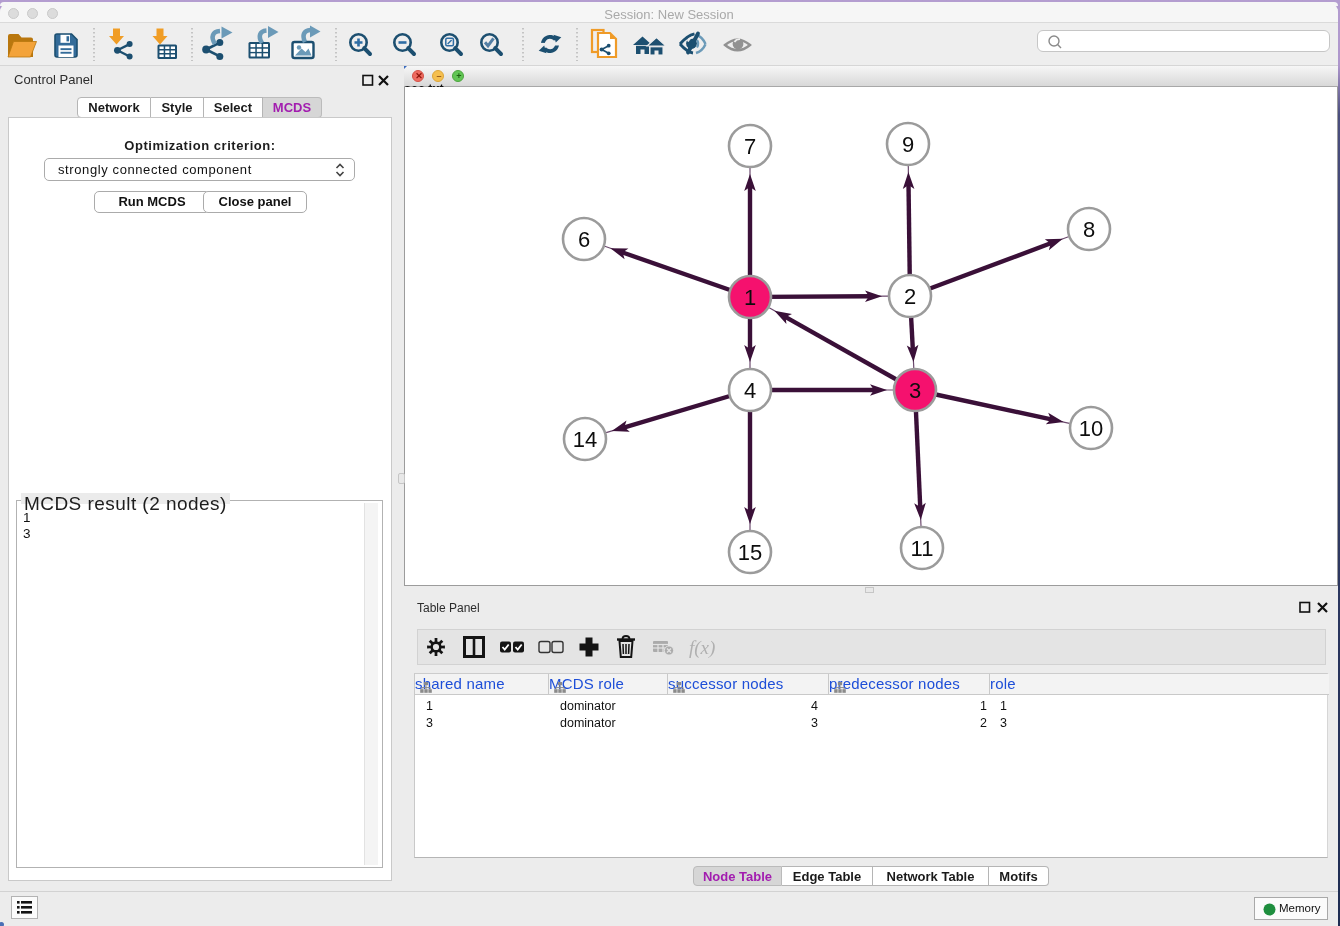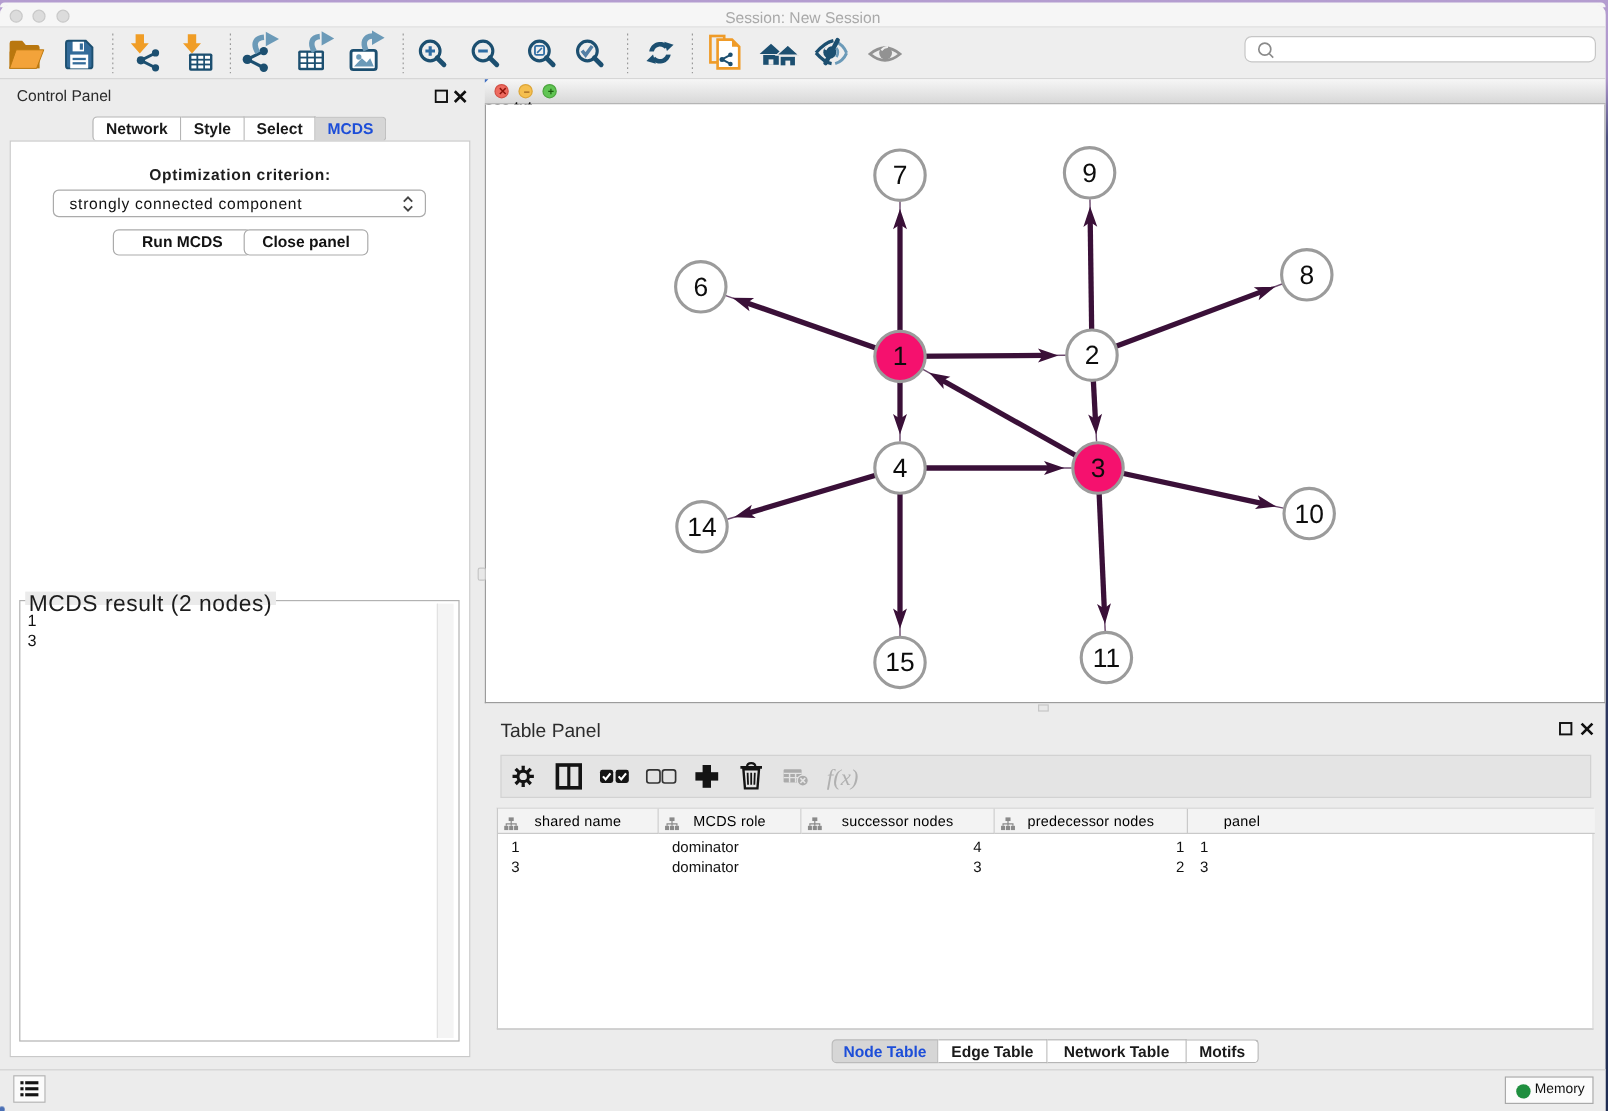--- a/index.html
+++ b/index.html
@@ -9,37 +9,37 @@
 #titlebar{position:absolute;left:0;top:0;width:1338px;height:19px;background:#f6f6f6;border-bottom:1px solid #dadada}
 .tl{position:absolute;top:3.5px;width:11px;height:11px;border-radius:50%;background:#dcdcdc;border:1px solid #c9c9c9}
 #title{position:absolute;top:2.5px;left:0;width:100%;text-align:center;font-size:13px;color:#a9a9a9}
 #toolbar{position:absolute;left:0;top:19px;width:1338px;height:43px;background:#eeeeee;border-bottom:1px solid #d6d6d6}
 #searchbox{position:absolute;left:1037px;top:7px;width:293px;height:22px;background:#fff;border:1px solid #c6c6c6;border-radius:6px}
 #cp-title{position:absolute;left:14px;top:68px;font-size:13px;color:#2c2c2c}
 .tabs{position:absolute;display:flex;height:21px;font-size:13px}
 .tab{border:1px solid #b5b5b5;border-left:none;background:#fff;color:#1a1a1a;display:flex;align-items:center;justify-content:center;font-weight:bold}
 .tab.first{border-left:1px solid #b5b5b5;border-radius:4px 0 0 4px}
 .tab.last{border-radius:0 4px 4px 0}
-.tab.sel{background:#d6d6d6;color:#1d4ed8;border-color:#bbb}
+.tab.sel{background:#d6d6d6;color:#a21caf;border-color:#bbb}
 #cp-panel{position:absolute;left:8px;top:113px;width:384px;height:764px;background:#ffffff;border:1px solid #c9c9c9}
 #optlabel{position:absolute;left:0;top:20px;width:100%;text-align:center;font-size:13px;color:#1d1d1d;letter-spacing:0.55px;font-weight:bold}
 #dropdown{position:absolute;left:35px;top:40px;width:311px;height:23px;background:#fff;border:1px solid #ababab;border-radius:5px;font-size:13px;color:#111;line-height:21px;padding-left:13px;letter-spacing:0.6px}
 .btn{position:absolute;height:22px;background:#fff;border:1px solid #ababab;border-radius:5px;font-size:13px;font-weight:bold;color:#111;text-align:center;line-height:20px}
 #mcdsbox{position:absolute;left:7px;top:382px;width:367px;height:368px;background:#fff;border:1px solid #b2b2b2}
 #mcdslegend{position:absolute;top:-8px;left:4px;font-size:19px;color:#1d1d1d;padding:0 3px;background:linear-gradient(#ebebeb 50%,#fff 50%);letter-spacing:0.45px}
 #netwin{position:absolute;left:404px;top:62px;width:934px;height:524px}
 #nethead{position:absolute;left:0;top:0;width:934px;height:21px;background:linear-gradient(#f6f6f6,#d8d8d8);border-bottom:1px solid #a8a8a8}
 #nettitle{position:absolute;left:0;top:16px;width:100%;text-align:left;font-size:12.5px;font-weight:bold;color:#111}
 .mtl{position:absolute;top:4px;width:12px;height:12px;border-radius:50%}
 .mtl span{position:absolute;left:0;top:-1.5px;width:12px;text-align:center;font-size:9px;font-weight:bold;line-height:12px}
 #netcanvas{position:absolute;left:0;top:21px;width:934px;height:499px;background:#fff;border:1px solid #9c9c9c;border-top:none}
-#tp-title{position:absolute;left:417px;top:597px;font-size:16px;color:#2c2c2c}
+#tp-title{position:absolute;left:417px;top:597px;font-size:12px;color:#2c2c2c}
 #tp-toolbar{position:absolute;left:417px;top:625px;width:909px;height:36px;background:#e4e4e4;border:1px solid #d2d2d2}
 #tp-table{position:absolute;left:414px;top:669px;width:914px;height:185px;background:#fff;border-top:1px solid #ccc;border-bottom:1px solid #b5b5b5;border-left:1px solid #c9c9c9;border-right:1px solid #d6d6d6}
-.hcell{position:absolute;top:0;height:21px;background:#f3f3f3;border-right:1px solid #c9c9c9;border-bottom:1px solid #c9c9c9;font-size:12px;color:#000000;text-align:center;line-height:20px;letter-spacing:0.2px}
+.hcell{position:absolute;top:0;height:21px;background:#f3f3f3;border-right:1px solid #c9c9c9;border-bottom:1px solid #c9c9c9;font-size:15px;color:#1d4ed8;line-height:20px;letter-spacing:0.2px}
 .hicon{position:absolute;left:5px;top:3px}
 .dcell{position:absolute;font-size:12.5px;color:#111;height:17px;line-height:17px}
 .btabs{position:absolute;display:flex;height:20px;font-size:13px}
 #statusbar{position:absolute;left:0;top:887px;width:1338px;height:35px;background:#ececec;border-top:1px solid #d2d2d2}
 #membtn{position:absolute;left:1254px;top:893px;width:74px;height:23px;background:#fbfbfb;border:1px solid #a9a9a9;font-size:12px;color:#111}
 #listbtn{position:absolute;left:11px;top:892px;width:27px;height:23px;background:#fbfbfb;border:1px solid #b3b3b3}
 .wbtn{position:absolute}
 </style></head>
 <body>
 <div id="topstrip" style="position:absolute;left:0;top:2px;width:1338px;height:4px;background:#f6f6f6;border-radius:9px 9px 0 0"></div>
@@ -362,21 +362,21 @@
             <g fill="#8a8a8a">
               <rect x="3.9" y="0" width="4.2" height="3.2"></rect>
               <rect x="0.2" y="7.2" width="3.4" height="3.6"></rect>
               <rect x="4.3" y="7.2" width="3.4" height="3.6"></rect>
               <rect x="8.4" y="7.2" width="3.4" height="3.6"></rect>
             </g>
             <g stroke="#8a8a8a" stroke-width="1" fill="none">
               <path d="M6,3.2 V5.6 M1.9,7.2 V5.6 H10.1 V7.2 M6,5.6 V7.2"></path>
             </g>
           </svg></span>predecessor nodes</div>
-    <div class="hcell" style="left:575px;width:90px;border-right:none">panel</div>
+    <div class="hcell" style="left:575px;width:90px;border-right:none">role</div>
     <div class="hcell" style="left:665px;width:249px;border-right:none"></div>
     <div class="dcell" style="left:11px;top:24px">1</div>
     <div class="dcell" style="left:145px;top:24px">dominator</div>
     <div class="dcell" style="left:253px;top:24px;width:150px;text-align:right">4</div>
     <div class="dcell" style="left:414px;top:24px;width:158px;text-align:right">1</div>
     <div class="dcell" style="left:585px;top:24px">1</div>
     <div class="dcell" style="left:11px;top:41px">3</div>
     <div class="dcell" style="left:145px;top:41px">dominator</div>
     <div class="dcell" style="left:253px;top:41px;width:150px;text-align:right">3</div>
     <div class="dcell" style="left:414px;top:41px;width:158px;text-align:right">2</div>

